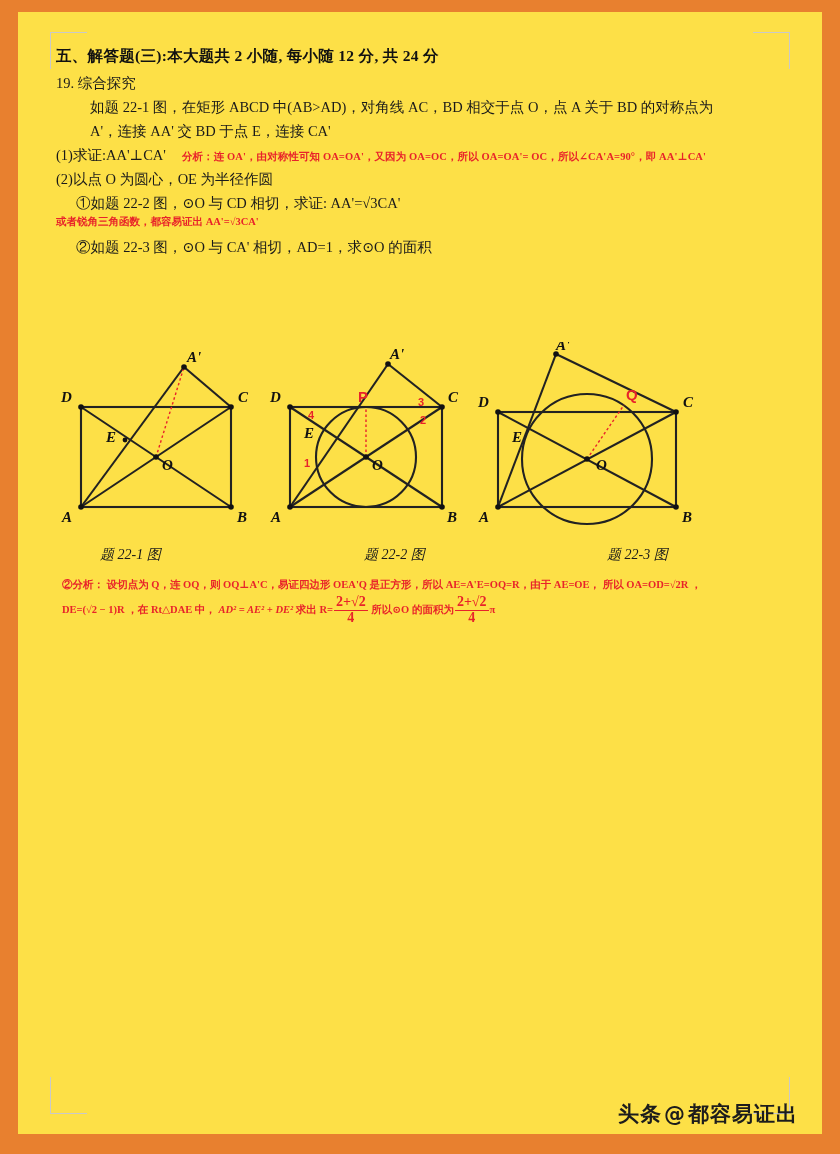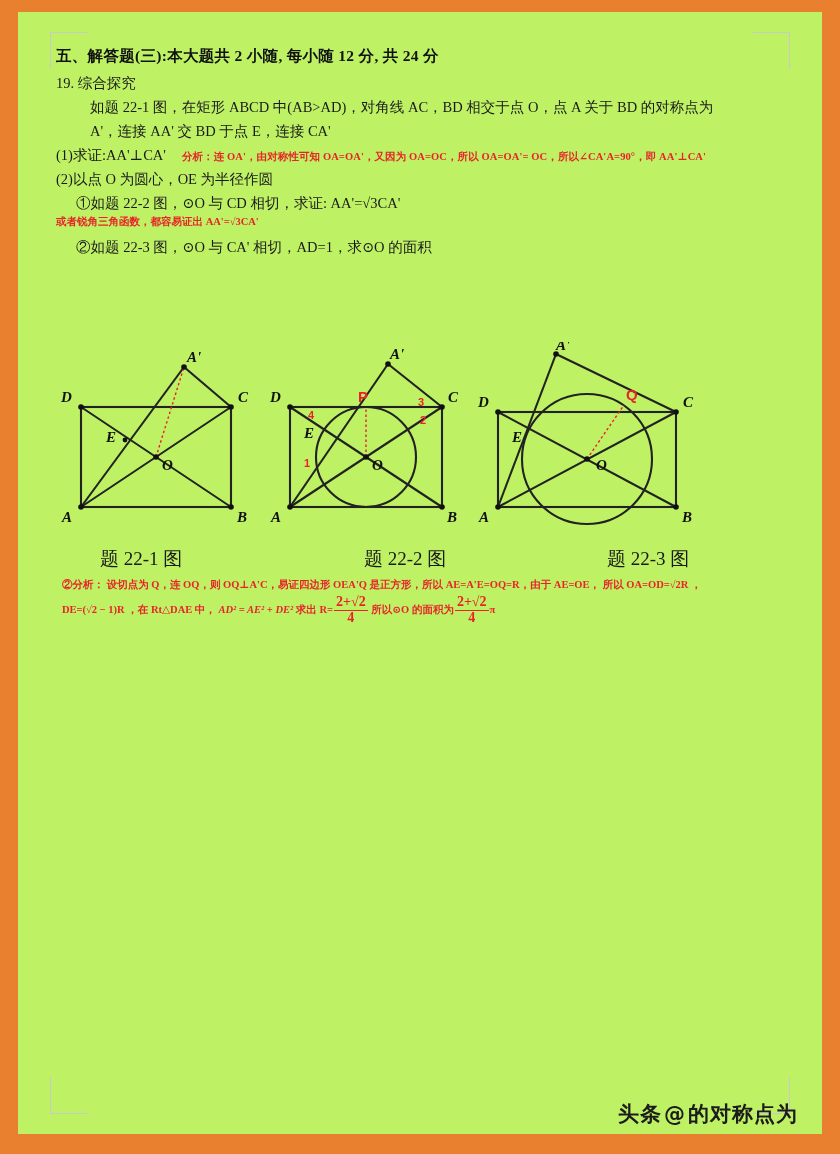--- a/index.html
+++ b/index.html
@@ -15,21 +15,21 @@
     overflow: hidden;
     position: relative;
   }
   
   #page-sheet {
     position: absolute;
     left: 18px;
     top: 12px;
     width: 804px;
     height: 1122px;
-    background: #bef264;
+    background: #fde047;
     overflow: hidden;
   }
   
   .corner-mark {
     position: absolute;
     width: 36px;
     height: 36px;
     border: 1px solid #c9c9c9;
   }
   .corner-tl { left: 32px;  top: 20px;   border-right: none; border-bottom: none; }
@@ -100,23 +100,24 @@
 
   #captions {
     position: absolute;
     left: 38px;
     top: 534px;
     width: 730px;
     height: 22px;
   }
   .caption {
     position: absolute;
-    font-size: 19px;
+    font-size: 14px;
     color: #1a1a1a;
     white-space: nowrap;
+    font-style: italic;
   }
 
   #bottom-analysis {
     position: absolute;
     left: 44px;
     top: 562px;
     width: 720px;
   }
 
   
@@ -289,16 +290,16 @@
     <div class="redblock">②分析： 设切点为 Q，连 OQ，则 OQ⊥A'C，易证四边形 OEA'Q 是正方形，所以 AE=A'E=OQ=R，由于 AE=OE， 所以 OA=OD=√2R ，</div>
     <div class="redblock" style="margin-top:-4px;">
       <span>DE=(√2 − 1)R ，在 Rt△DAE 中，</span>
       <span class="ital">AD² = AE² + DE²</span>
       <span>求出 R=</span><span class="frac"><span class="num">2+√2</span><span class="den">4</span></span>
       <span>所以⊙O 的面积为</span><span class="frac"><span class="num">2+√2</span><span class="den">4</span></span><span>π</span>
     </div>
   </div>
 
   <div id="watermark">
-    <span>头条</span><span class="wm-at">@</span><span>的对称点为</span>
+    <span>头条</span><span class="wm-at">@</span><span>都容易证出</span>
   </div>
 
 </div>
 
 </body></html>

